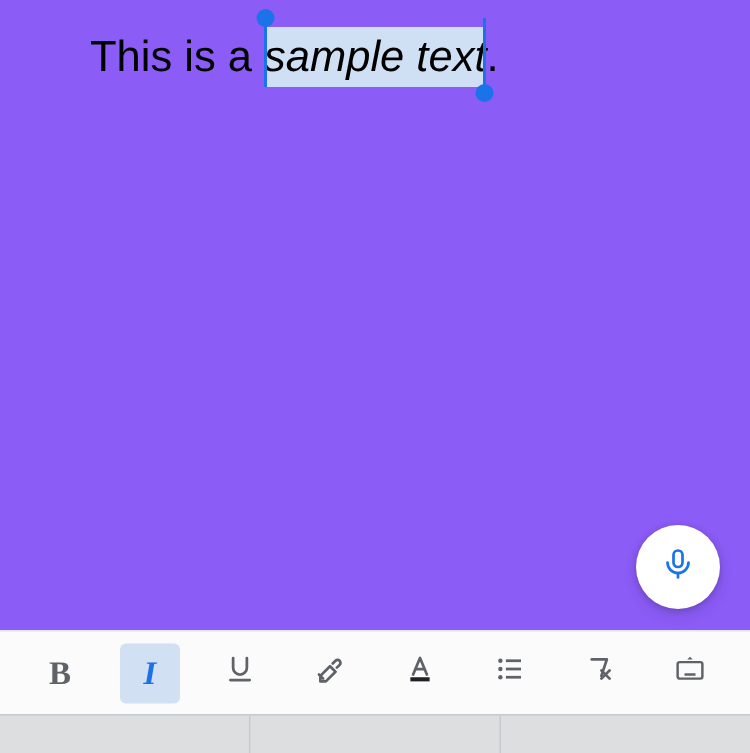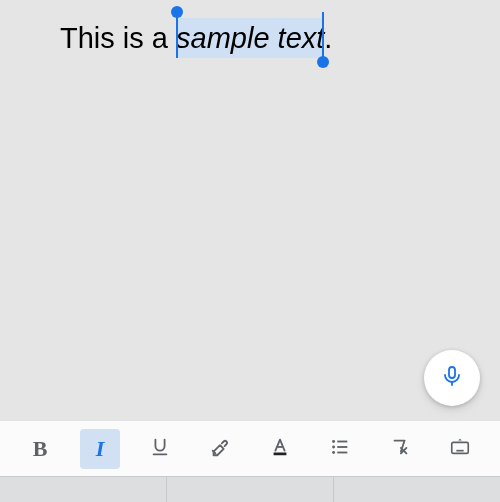--- a/index.html
+++ b/index.html
@@ -2,21 +2,21 @@
 <html><head>
 <meta charset="utf-8">
 <style>
   * { box-sizing: border-box; margin: 0; padding: 0; }
   html, body { width: 500px; height: 502px; font-family: Arial, Helvetica, sans-serif; background: #fff; overflow: hidden; }
   .doc-area {
     position: relative;
     width: 100%;
     height: 420px;
     padding: 18px 91px 0 60px;
-    background: #e5e5e5;
+    background: #8b5cf6;
   }
   .doc-line {
     font-size: 29px;
     line-height: 40px;
     color: #000;
     white-space: nowrap;
     position: relative;
   }
   .sel-wrap {
     position: relative;

